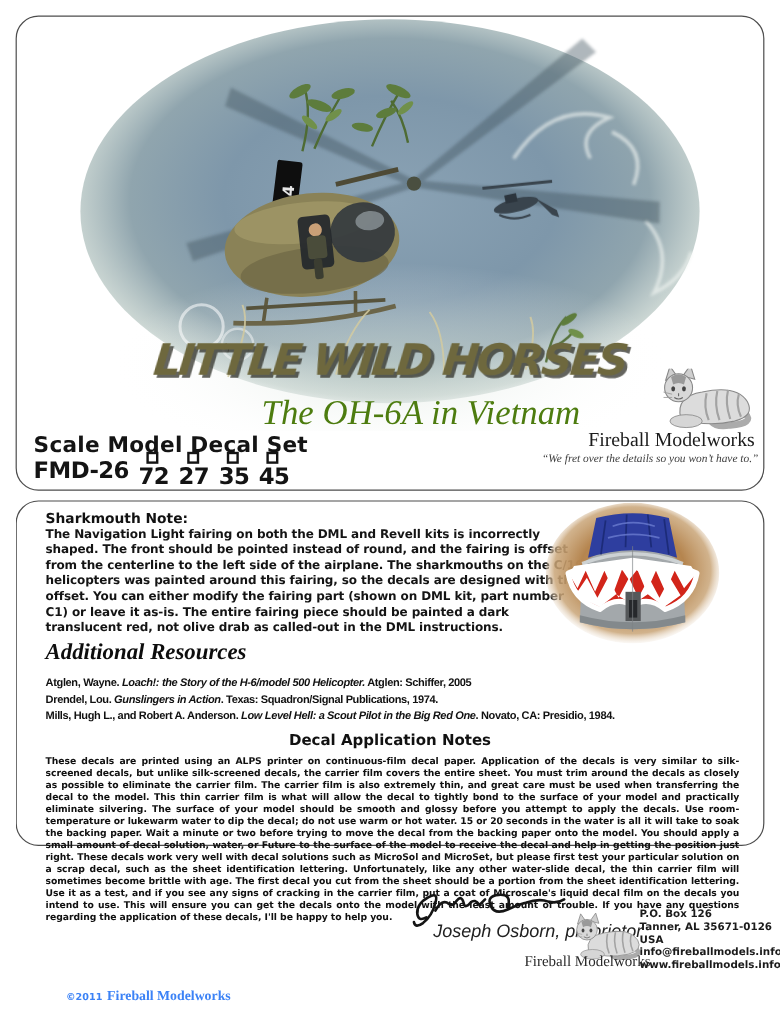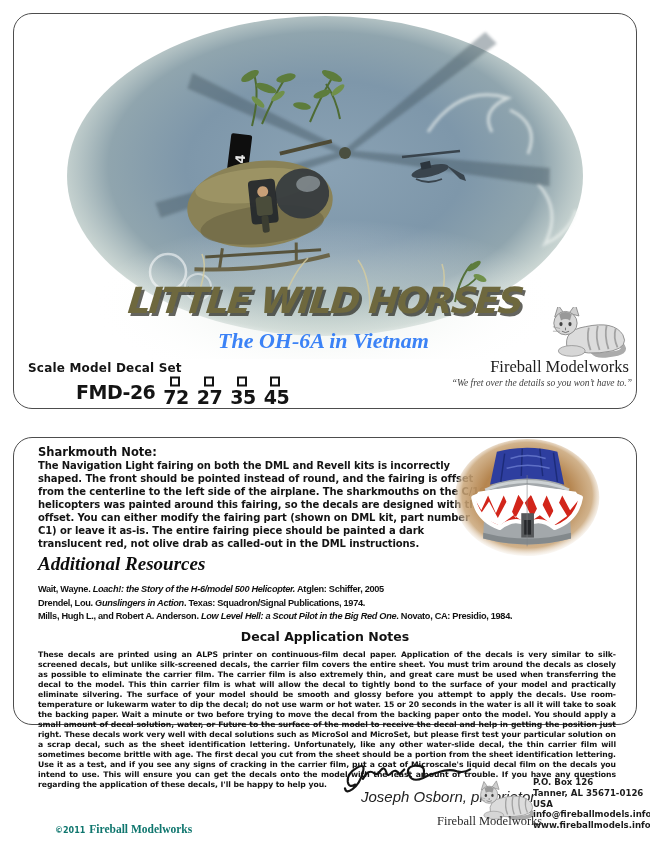--- a/index.html
+++ b/index.html
@@ -6,54 +6,54 @@
   html,body { background:#ffffff; }
   body {
     width:650px; height:841px; position:relative; overflow:hidden;
     font-family:"DejaVu Sans","Liberation Sans",sans-serif; color:#1a1a1a;
   }
   .card {
     position:absolute; left:13px; width:624px; background:#fff;
     border:1.5px solid #4d4d4d; border-radius:19px;
   }
   #top-card { top:13px; height:396px; overflow:hidden; }
-  #bottom-card { top:437px; height:288px; }
+  #bottom-card { top:417px; height:288px; }
 
   
   #photo-svg { position:absolute; left:26px; top:0; width:570px; height:345px; }
   #main-title {
     position:absolute; left:0; top:269px; width:100%; text-align:center;
     font-family:"DejaVu Sans",sans-serif; font-weight:bold; font-style:italic;
     font-size:36px; letter-spacing:-2px; line-height:1;
     color:#6e683e; transform:skewX(-6deg);
     text-shadow:3px 3px 0 rgba(48,48,40,0.75);
     white-space:nowrap;
   }
   #subtitle {
     position:absolute; left:204px; top:314px;
-    font-family:"Liberation Serif",serif; font-weight:bold; font-style:italic;
-    font-size:22px; color:#3b82f6; white-space:nowrap;
+    font-family:"Liberation Serif",serif; font-weight:normal; font-style:italic;
+    font-size:29px; color:#4d7c0f; white-space:nowrap;
   }
   #brand-cat { position:absolute; left:526px; top:293px; width:94px; height:52px; }
   #brand-name {
     position:absolute; right:7px; top:343px;
     font-family:"Liberation Serif",serif; font-size:16.5px; color:#1c1c1c; white-space:nowrap;
   }
   #brand-tagline {
     position:absolute; right:4px; top:364px;
     font-family:"Liberation Serif",serif; font-style:italic;
     font-size:9.5px; color:#3d3d3d; white-space:nowrap;
   }
   #product-line {
     position:absolute; left:14px; top:347px;
-    font-size:12px; font-weight:600; letter-spacing:0.2px; color:#141414;
+    font-size:18px; font-weight:600; letter-spacing:0.2px; color:#141414;
   }
   #product-code-row {
     position:absolute; left:14px; top:362px; display:flex; align-items:center; gap:8px;
-    font-size:19px; font-weight:bold; letter-spacing:-0.5px; color:#141414;margin-left:48px;
+    font-size:19px; font-weight:bold; letter-spacing:-0.5px; color:#141414;
   }
   .scale-item { display:flex; align-items:center;flex-direction:column; }
   .scale-box {
     display:inline-block; width:10px; height:10px; border:2.2px solid #141414;
     margin-right:2px; transform:translateY(0.5px);
   }
 
   
   #shark-heading { position:absolute; left:24px; top:7px; font-size:11.5px; font-weight:bold; color:#111; }
   #shark-body {
@@ -89,21 +89,21 @@
   #footer-cat { position:absolute; left:458px; top:339px; width:66px; height:50px; }
   #footer-brand {
     position:absolute; left:423px; top:376px;
     font-family:"Liberation Serif",serif; font-size:12.5px; color:#2a2a2a; white-space:nowrap;
   }
   #address-block {
     position:absolute; left:519px; top:339px;
     font-size:8.6px; font-weight:600; line-height:10.8px; color:#1b1b1b; white-space:nowrap;
   }
   #copyright {
-    position:absolute; left:55px; top:818px; white-space:nowrap; color:#0f766e;
+    position:absolute; left:55px; top:818px; white-space:nowrap; color:#3b82f6;
   }
   #copyright .c-year { font-size:8px; font-weight:600; }
   #copyright .c-name {
     font-family:"Liberation Serif",serif; font-weight:bold; font-size:11.5px; margin-left:4px;
   }
 </style>
 </head>
 <body>
 
 <svg width="0" height="0" style="position:absolute" aria-hidden="true">
@@ -294,21 +294,21 @@
       <polygon fill="#ffffff" points="26,79 36,64 45,81 54,64 63,81 72,64 80,81 89,64 98,81 107,64 116,79 102,89 88,78 75,87 61,78 47,89"></polygon>
     </g>
 
     <rect x="69" y="76" width="13" height="25" fill="#55585a"></rect>
     <rect x="72" y="83" width="7" height="15" fill="#26282b"></rect>
     <path d="M75,37 L75,110" stroke="#7d8184" stroke-width="1" opacity="0.6"></path>
   </svg>
 
   <div id="resources-heading">Additional Resources</div>
   <div id="resources-list">
-    <div class="ref-line"><span>Wait, Wayne. </span><span class="ref-title">Loach!: the Story of the H-6/model 500 Helicopter.</span><span> Atglen: Schiffer, 2005</span></div>
+    <div class="ref-line"><span>Atglen, Wayne. </span><span class="ref-title">Loach!: the Story of the H-6/model 500 Helicopter.</span><span> Atglen: Schiffer, 2005</span></div>
     <div class="ref-line"><span>Drendel, Lou. </span><span class="ref-title">Gunslingers in Action</span><span>. Texas: Squadron/Signal Publications, 1974.</span></div>
     <div class="ref-line"><span>Mills, Hugh L., and Robert A. Anderson. </span><span class="ref-title">Low Level Hell: a Scout Pilot in the Big Red One</span><span>. Novato, CA: Presidio, 1984.</span></div>
   </div>
 
   <div id="app-notes-heading">Decal Application Notes</div>
   <div id="app-notes-body">These decals are printed using an ALPS printer on continuous-film decal paper.  Application of the decals is very similar to silk-screened decals, but unlike silk-screened decals, the carrier film covers the entire sheet. You must trim around the decals as closely as possible to eliminate the carrier film. The carrier film is also extremely thin, and great care must be used when transferring the decal to the model. This thin carrier film is what will allow the decal to tightly bond to the surface of your model and practically eliminate silvering. The surface of your model should be smooth and glossy before you attempt to apply the decals.  Use room-temperature or lukewarm water to dip the decal; do not use warm or hot water. 15 or 20 seconds in the water is all it will take to soak the backing paper. Wait a minute or two before trying to move the decal from the backing paper onto the model. You should apply a small amount of decal solution, water, or Future to the surface of the model to receive the decal and help in getting the position just right. These decals work very well with decal solutions such as MicroSol and MicroSet, but please first test your particular solution on a scrap decal, such as the sheet identification lettering. Unfortunately, like any other water-slide decal, the thin carrier film will sometimes become brittle with age. The first decal you cut from the sheet should be a portion from the sheet identification lettering. Use it as a test, and if you see any signs of cracking in the carrier film, put a coat of Microscale's liquid decal film on the decals you intend to use. This will ensure you can get the decals onto the model with the least amount of trouble.  If you have any questions regarding the application of these decals, I'll be happy to help you.</div>
 
   <svg id="signature-svg" viewBox="0 0 140 34">
     <g fill="none" stroke="#151515" stroke-width="2.3" stroke-linecap="round">
       <path d="M14,25 Q7,29 6,22 Q5,13 16,7 Q25,2 22,12 Q19,24 11,30 Q4,35 3,29"></path>

